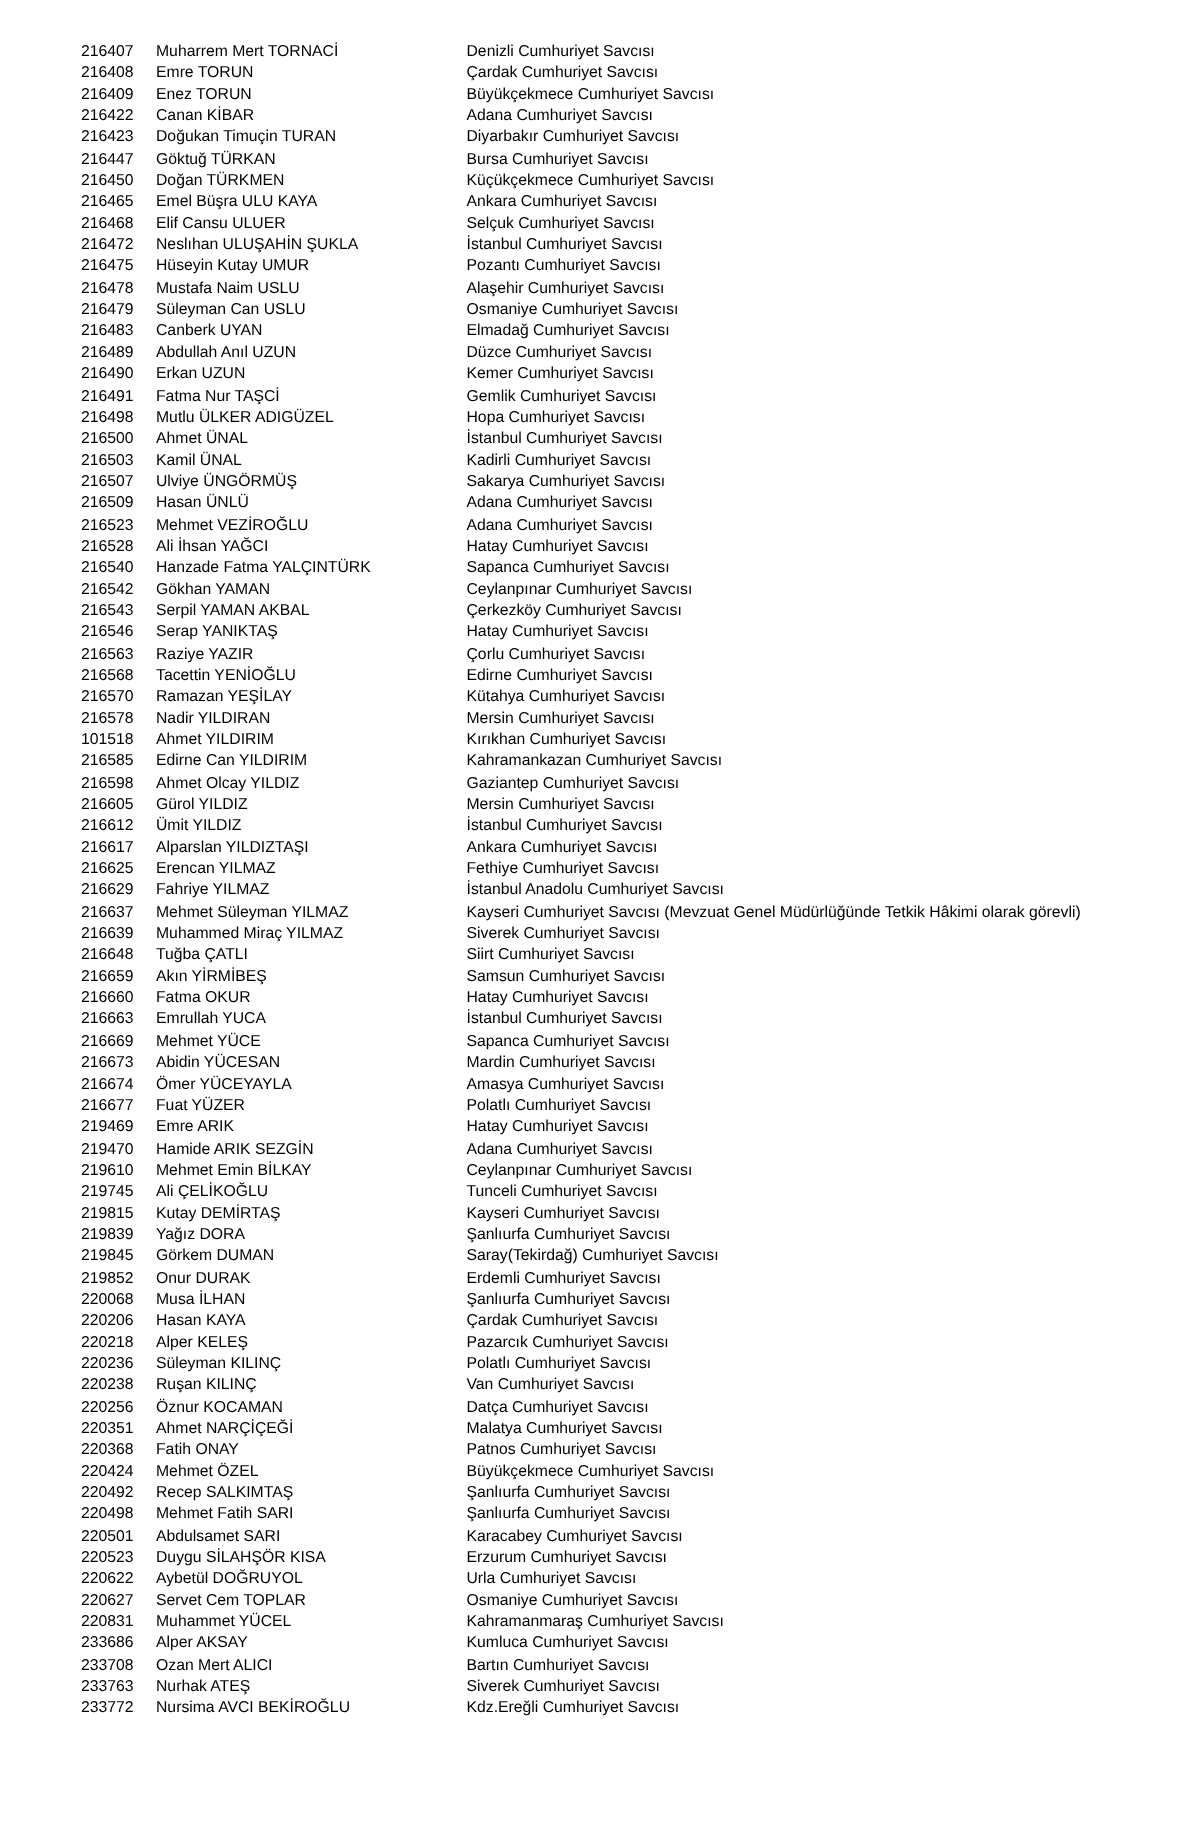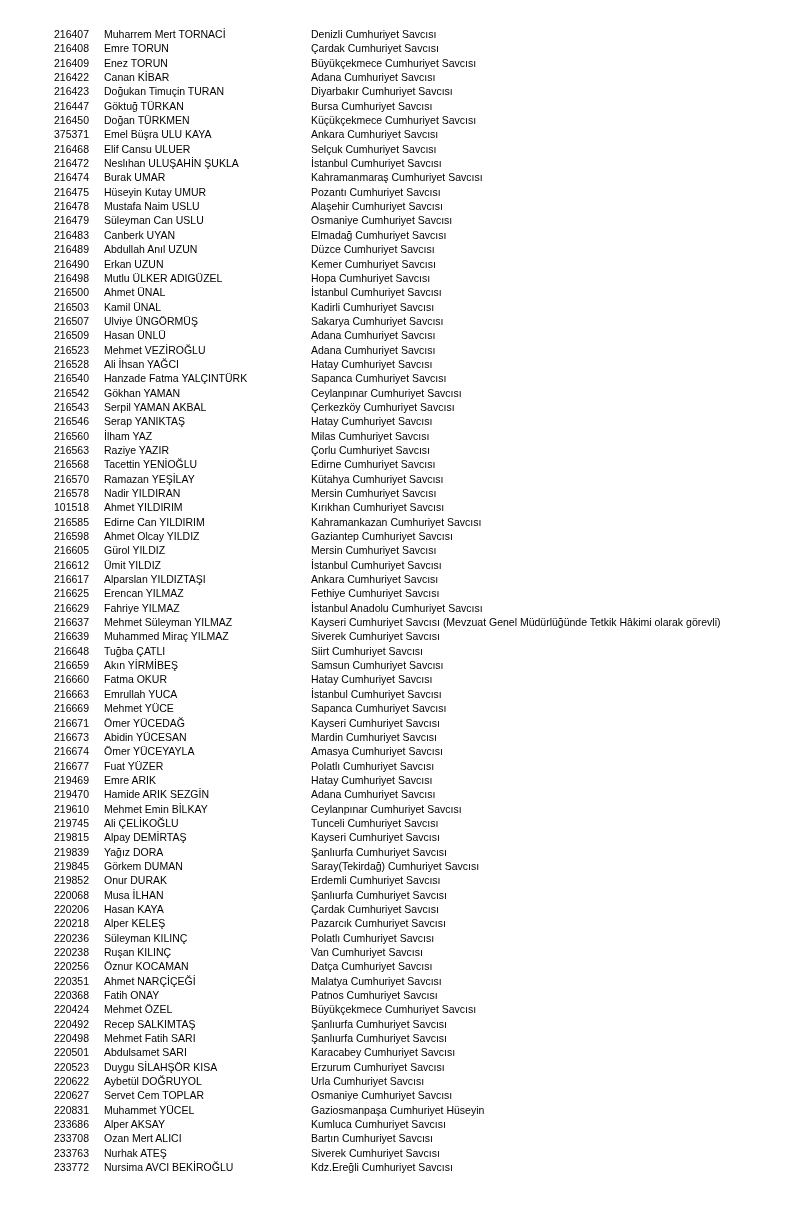--- a/index.html
+++ b/index.html
@@ -49,87 +49,85 @@
 
 <div class="page">
   <div class="list" id="prosecutor-list">
       <div class="row"><span class="col-no">216407</span><span class="col-name">Muharrem Mert TORNACİ</span><span class="col-pos">Denizli Cumhuriyet Savcısı</span></div>
       <div class="row"><span class="col-no">216408</span><span class="col-name">Emre TORUN</span><span class="col-pos">Çardak Cumhuriyet Savcısı</span></div>
       <div class="row"><span class="col-no">216409</span><span class="col-name">Enez TORUN</span><span class="col-pos">Büyükçekmece Cumhuriyet Savcısı</span></div>
       <div class="row"><span class="col-no">216422</span><span class="col-name">Canan KİBAR</span><span class="col-pos">Adana Cumhuriyet Savcısı</span></div>
       <div class="row"><span class="col-no">216423</span><span class="col-name">Doğukan Timuçin TURAN</span><span class="col-pos">Diyarbakır Cumhuriyet Savcısı</span></div>
       <div class="row"><span class="col-no">216447</span><span class="col-name">Göktuğ TÜRKAN</span><span class="col-pos">Bursa Cumhuriyet Savcısı</span></div>
       <div class="row"><span class="col-no">216450</span><span class="col-name">Doğan TÜRKMEN</span><span class="col-pos">Küçükçekmece Cumhuriyet Savcısı</span></div>
-      <div class="row"><span class="col-no">375371</span><span class="col-name">Emel Büşra ULU KAYA</span><span class="col-pos">Ankara Cumhuriyet Savcısı</span></div>
+      <div class="row"><span class="col-no">216465</span><span class="col-name">Emel Büşra ULU KAYA</span><span class="col-pos">Ankara Cumhuriyet Savcısı</span></div>
       <div class="row"><span class="col-no">216468</span><span class="col-name">Elif Cansu ULUER</span><span class="col-pos">Selçuk Cumhuriyet Savcısı</span></div>
       <div class="row"><span class="col-no">216472</span><span class="col-name">Neslıhan ULUŞAHİN ŞUKLA</span><span class="col-pos">İstanbul Cumhuriyet Savcısı</span></div>
-      <div class="row"><span class="col-no">216474</span><span class="col-name">Burak UMAR</span><span class="col-pos">Kahramanmaraş Cumhuriyet Savcısı</span></div>
       <div class="row"><span class="col-no">216475</span><span class="col-name">Hüseyin Kutay UMUR</span><span class="col-pos">Pozantı Cumhuriyet Savcısı</span></div>
       <div class="row"><span class="col-no">216478</span><span class="col-name">Mustafa Naim USLU</span><span class="col-pos">Alaşehir Cumhuriyet Savcısı</span></div>
       <div class="row"><span class="col-no">216479</span><span class="col-name">Süleyman Can USLU</span><span class="col-pos">Osmaniye Cumhuriyet Savcısı</span></div>
       <div class="row"><span class="col-no">216483</span><span class="col-name">Canberk UYAN</span><span class="col-pos">Elmadağ Cumhuriyet Savcısı</span></div>
       <div class="row"><span class="col-no">216489</span><span class="col-name">Abdullah Anıl UZUN</span><span class="col-pos">Düzce Cumhuriyet Savcısı</span></div>
       <div class="row"><span class="col-no">216490</span><span class="col-name">Erkan UZUN</span><span class="col-pos">Kemer Cumhuriyet Savcısı</span></div>
+      <div class="row"><span class="col-no">216491</span><span class="col-name">Fatma Nur TAŞCİ</span><span class="col-pos">Gemlik Cumhuriyet Savcısı</span></div>
       <div class="row"><span class="col-no">216498</span><span class="col-name">Mutlu ÜLKER ADIGÜZEL</span><span class="col-pos">Hopa Cumhuriyet Savcısı</span></div>
       <div class="row"><span class="col-no">216500</span><span class="col-name">Ahmet ÜNAL</span><span class="col-pos">İstanbul Cumhuriyet Savcısı</span></div>
       <div class="row"><span class="col-no">216503</span><span class="col-name">Kamil ÜNAL</span><span class="col-pos">Kadirli Cumhuriyet Savcısı</span></div>
       <div class="row"><span class="col-no">216507</span><span class="col-name">Ulviye ÜNGÖRMÜŞ</span><span class="col-pos">Sakarya Cumhuriyet Savcısı</span></div>
       <div class="row"><span class="col-no">216509</span><span class="col-name">Hasan ÜNLÜ</span><span class="col-pos">Adana Cumhuriyet Savcısı</span></div>
       <div class="row"><span class="col-no">216523</span><span class="col-name">Mehmet VEZİROĞLU</span><span class="col-pos">Adana Cumhuriyet Savcısı</span></div>
       <div class="row"><span class="col-no">216528</span><span class="col-name">Ali İhsan YAĞCI</span><span class="col-pos">Hatay Cumhuriyet Savcısı</span></div>
       <div class="row"><span class="col-no">216540</span><span class="col-name">Hanzade Fatma YALÇINTÜRK</span><span class="col-pos">Sapanca Cumhuriyet Savcısı</span></div>
       <div class="row"><span class="col-no">216542</span><span class="col-name">Gökhan YAMAN</span><span class="col-pos">Ceylanpınar Cumhuriyet Savcısı</span></div>
       <div class="row"><span class="col-no">216543</span><span class="col-name">Serpil YAMAN AKBAL</span><span class="col-pos">Çerkezköy Cumhuriyet Savcısı</span></div>
       <div class="row"><span class="col-no">216546</span><span class="col-name">Serap YANIKTAŞ</span><span class="col-pos">Hatay Cumhuriyet Savcısı</span></div>
-      <div class="row"><span class="col-no">216560</span><span class="col-name">İlham YAZ</span><span class="col-pos">Milas Cumhuriyet Savcısı</span></div>
       <div class="row"><span class="col-no">216563</span><span class="col-name">Raziye YAZIR</span><span class="col-pos">Çorlu Cumhuriyet Savcısı</span></div>
       <div class="row"><span class="col-no">216568</span><span class="col-name">Tacettin YENİOĞLU</span><span class="col-pos">Edirne Cumhuriyet Savcısı</span></div>
       <div class="row"><span class="col-no">216570</span><span class="col-name">Ramazan YEŞİLAY</span><span class="col-pos">Kütahya Cumhuriyet Savcısı</span></div>
       <div class="row"><span class="col-no">216578</span><span class="col-name">Nadir YILDIRAN</span><span class="col-pos">Mersin Cumhuriyet Savcısı</span></div>
       <div class="row"><span class="col-no">101518</span><span class="col-name">Ahmet YILDIRIM</span><span class="col-pos">Kırıkhan Cumhuriyet Savcısı</span></div>
       <div class="row"><span class="col-no">216585</span><span class="col-name">Edirne Can YILDIRIM</span><span class="col-pos">Kahramankazan Cumhuriyet Savcısı</span></div>
       <div class="row"><span class="col-no">216598</span><span class="col-name">Ahmet Olcay YILDIZ</span><span class="col-pos">Gaziantep Cumhuriyet Savcısı</span></div>
       <div class="row"><span class="col-no">216605</span><span class="col-name">Gürol YILDIZ</span><span class="col-pos">Mersin Cumhuriyet Savcısı</span></div>
       <div class="row"><span class="col-no">216612</span><span class="col-name">Ümit YILDIZ</span><span class="col-pos">İstanbul Cumhuriyet Savcısı</span></div>
       <div class="row"><span class="col-no">216617</span><span class="col-name">Alparslan YILDIZTAŞI</span><span class="col-pos">Ankara Cumhuriyet Savcısı</span></div>
       <div class="row"><span class="col-no">216625</span><span class="col-name">Erencan YILMAZ</span><span class="col-pos">Fethiye Cumhuriyet Savcısı</span></div>
       <div class="row"><span class="col-no">216629</span><span class="col-name">Fahriye YILMAZ</span><span class="col-pos">İstanbul Anadolu Cumhuriyet Savcısı</span></div>
       <div class="row"><span class="col-no">216637</span><span class="col-name">Mehmet Süleyman YILMAZ</span><span class="col-pos">Kayseri Cumhuriyet Savcısı (Mevzuat Genel Müdürlüğünde Tetkik Hâkimi olarak görevli)</span></div>
       <div class="row"><span class="col-no">216639</span><span class="col-name">Muhammed Miraç YILMAZ</span><span class="col-pos">Siverek Cumhuriyet Savcısı</span></div>
       <div class="row"><span class="col-no">216648</span><span class="col-name">Tuğba ÇATLI</span><span class="col-pos">Siirt Cumhuriyet Savcısı</span></div>
       <div class="row"><span class="col-no">216659</span><span class="col-name">Akın YİRMİBEŞ</span><span class="col-pos">Samsun Cumhuriyet Savcısı</span></div>
       <div class="row"><span class="col-no">216660</span><span class="col-name">Fatma OKUR</span><span class="col-pos">Hatay Cumhuriyet Savcısı</span></div>
       <div class="row"><span class="col-no">216663</span><span class="col-name">Emrullah YUCA</span><span class="col-pos">İstanbul Cumhuriyet Savcısı</span></div>
       <div class="row"><span class="col-no">216669</span><span class="col-name">Mehmet YÜCE</span><span class="col-pos">Sapanca Cumhuriyet Savcısı</span></div>
-      <div class="row"><span class="col-no">216671</span><span class="col-name">Ömer YÜCEDAĞ</span><span class="col-pos">Kayseri Cumhuriyet Savcısı</span></div>
       <div class="row"><span class="col-no">216673</span><span class="col-name">Abidin YÜCESAN</span><span class="col-pos">Mardin Cumhuriyet Savcısı</span></div>
       <div class="row"><span class="col-no">216674</span><span class="col-name">Ömer YÜCEYAYLA</span><span class="col-pos">Amasya Cumhuriyet Savcısı</span></div>
       <div class="row"><span class="col-no">216677</span><span class="col-name">Fuat YÜZER</span><span class="col-pos">Polatlı Cumhuriyet Savcısı</span></div>
       <div class="row"><span class="col-no">219469</span><span class="col-name">Emre ARIK</span><span class="col-pos">Hatay Cumhuriyet Savcısı</span></div>
       <div class="row"><span class="col-no">219470</span><span class="col-name">Hamide ARIK SEZGİN</span><span class="col-pos">Adana Cumhuriyet Savcısı</span></div>
       <div class="row"><span class="col-no">219610</span><span class="col-name">Mehmet Emin BİLKAY</span><span class="col-pos">Ceylanpınar Cumhuriyet Savcısı</span></div>
       <div class="row"><span class="col-no">219745</span><span class="col-name">Ali ÇELİKOĞLU</span><span class="col-pos">Tunceli Cumhuriyet Savcısı</span></div>
-      <div class="row"><span class="col-no">219815</span><span class="col-name">Alpay DEMİRTAŞ</span><span class="col-pos">Kayseri Cumhuriyet Savcısı</span></div>
+      <div class="row"><span class="col-no">219815</span><span class="col-name">Kutay DEMİRTAŞ</span><span class="col-pos">Kayseri Cumhuriyet Savcısı</span></div>
       <div class="row"><span class="col-no">219839</span><span class="col-name">Yağız DORA</span><span class="col-pos">Şanlıurfa Cumhuriyet Savcısı</span></div>
       <div class="row"><span class="col-no">219845</span><span class="col-name">Görkem DUMAN</span><span class="col-pos">Saray(Tekirdağ) Cumhuriyet Savcısı</span></div>
       <div class="row"><span class="col-no">219852</span><span class="col-name">Onur DURAK</span><span class="col-pos">Erdemli Cumhuriyet Savcısı</span></div>
       <div class="row"><span class="col-no">220068</span><span class="col-name">Musa İLHAN</span><span class="col-pos">Şanlıurfa Cumhuriyet Savcısı</span></div>
       <div class="row"><span class="col-no">220206</span><span class="col-name">Hasan KAYA</span><span class="col-pos">Çardak Cumhuriyet Savcısı</span></div>
       <div class="row"><span class="col-no">220218</span><span class="col-name">Alper KELEŞ</span><span class="col-pos">Pazarcık Cumhuriyet Savcısı</span></div>
       <div class="row"><span class="col-no">220236</span><span class="col-name">Süleyman KILINÇ</span><span class="col-pos">Polatlı Cumhuriyet Savcısı</span></div>
       <div class="row"><span class="col-no">220238</span><span class="col-name">Ruşan KILINÇ</span><span class="col-pos">Van Cumhuriyet Savcısı</span></div>
       <div class="row"><span class="col-no">220256</span><span class="col-name">Öznur KOCAMAN</span><span class="col-pos">Datça Cumhuriyet Savcısı</span></div>
       <div class="row"><span class="col-no">220351</span><span class="col-name">Ahmet NARÇİÇEĞİ</span><span class="col-pos">Malatya Cumhuriyet Savcısı</span></div>
       <div class="row"><span class="col-no">220368</span><span class="col-name">Fatih ONAY</span><span class="col-pos">Patnos Cumhuriyet Savcısı</span></div>
       <div class="row"><span class="col-no">220424</span><span class="col-name">Mehmet ÖZEL</span><span class="col-pos">Büyükçekmece Cumhuriyet Savcısı</span></div>
       <div class="row"><span class="col-no">220492</span><span class="col-name">Recep SALKIMTAŞ</span><span class="col-pos">Şanlıurfa Cumhuriyet Savcısı</span></div>
       <div class="row"><span class="col-no">220498</span><span class="col-name">Mehmet Fatih SARI</span><span class="col-pos">Şanlıurfa Cumhuriyet Savcısı</span></div>
       <div class="row"><span class="col-no">220501</span><span class="col-name">Abdulsamet SARI</span><span class="col-pos">Karacabey Cumhuriyet Savcısı</span></div>
       <div class="row"><span class="col-no">220523</span><span class="col-name">Duygu SİLAHŞÖR KISA</span><span class="col-pos">Erzurum Cumhuriyet Savcısı</span></div>
       <div class="row"><span class="col-no">220622</span><span class="col-name">Aybetül DOĞRUYOL</span><span class="col-pos">Urla Cumhuriyet Savcısı</span></div>
       <div class="row"><span class="col-no">220627</span><span class="col-name">Servet Cem TOPLAR</span><span class="col-pos">Osmaniye Cumhuriyet Savcısı</span></div>
-      <div class="row"><span class="col-no">220831</span><span class="col-name">Muhammet YÜCEL</span><span class="col-pos">Gaziosmanpaşa Cumhuriyet Hüseyin</span></div>
+      <div class="row"><span class="col-no">220831</span><span class="col-name">Muhammet YÜCEL</span><span class="col-pos">Kahramanmaraş Cumhuriyet Savcısı</span></div>
       <div class="row"><span class="col-no">233686</span><span class="col-name">Alper AKSAY</span><span class="col-pos">Kumluca Cumhuriyet Savcısı</span></div>
       <div class="row"><span class="col-no">233708</span><span class="col-name">Ozan Mert ALICI</span><span class="col-pos">Bartın Cumhuriyet Savcısı</span></div>
       <div class="row"><span class="col-no">233763</span><span class="col-name">Nurhak ATEŞ</span><span class="col-pos">Siverek Cumhuriyet Savcısı</span></div>
       <div class="row"><span class="col-no">233772</span><span class="col-name">Nursima AVCI BEKİROĞLU</span><span class="col-pos">Kdz.Ereğli Cumhuriyet Savcısı</span></div>
     </div>
 </div>
 
 </body></html>

